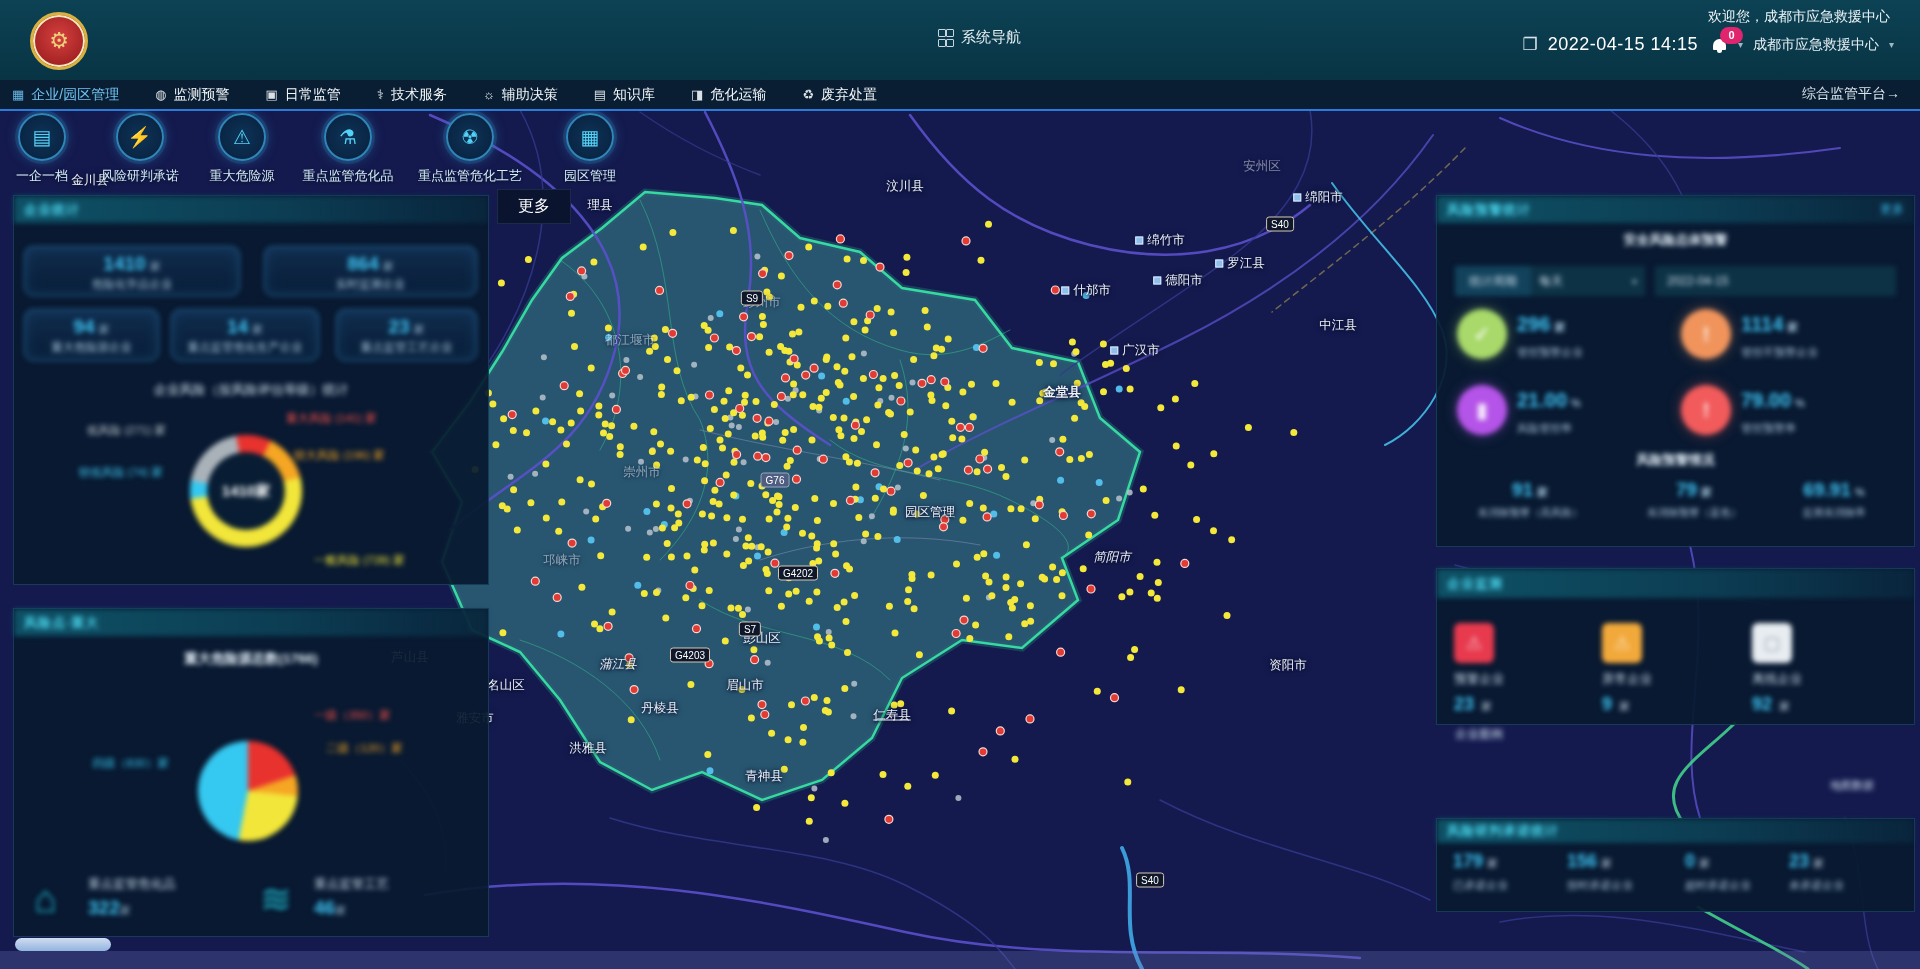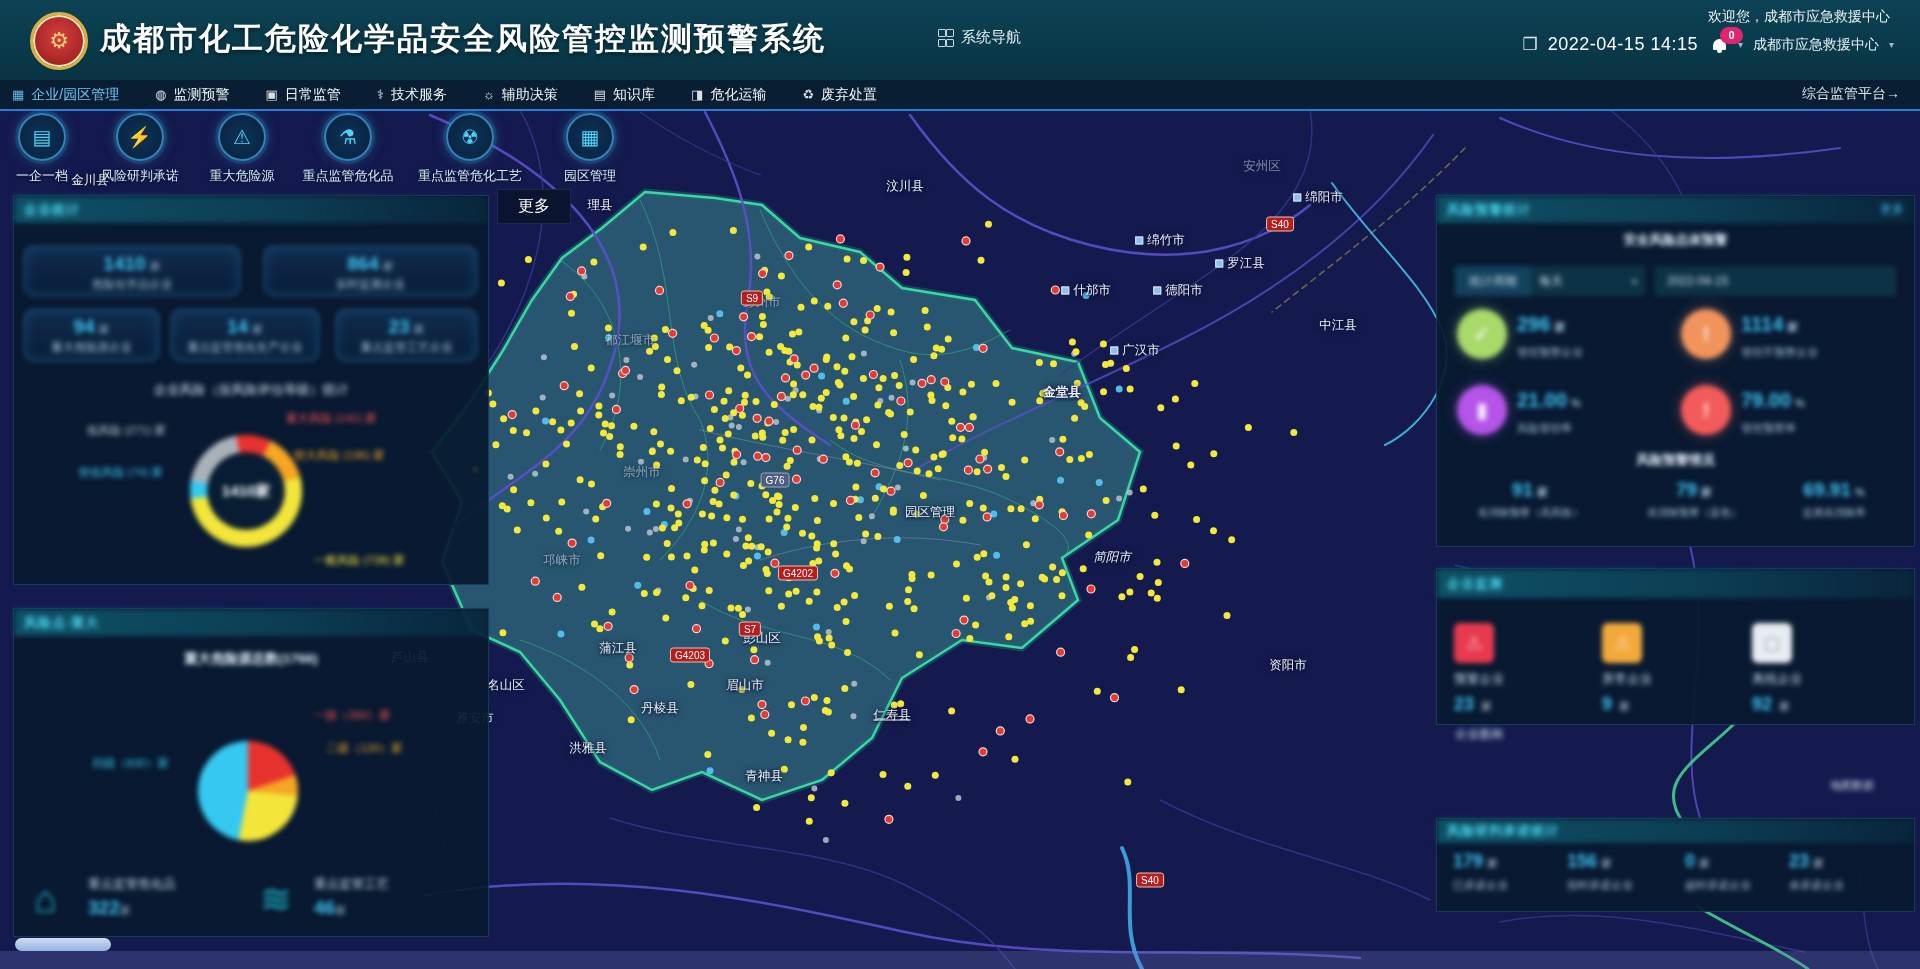--- a/index.html
+++ b/index.html
@@ -27,21 +27,21 @@
 .nav-item{display:flex;gap:7px;align-items:center;color:#f2f6f8;font-size:14px;cursor:pointer;white-space:nowrap}
 .nav-item.active{color:#6fc3f2}
 .nav-ico{font-size:13px;opacity:.9}
 .nav-right{position:absolute;right:20px;top:5px;color:#d8e4ec;font-size:14px;cursor:pointer}
 
 .mapwrap{position:absolute;inset:0;z-index:1}
 #mapsvg{position:absolute;left:0;top:0}
 .map-label{position:absolute;transform:translate(-50%,-50%);color:#edf2f7;font-size:12.5px;white-space:nowrap;text-shadow:0 1px 3px #0a1030,0 0 6px #0a1030;z-index:3;display:flex;gap:4px;align-items:center}
 .map-label.faded{opacity:.5}
 .sq{width:6px;height:6px;background:#8fc0ec;border:1px solid #dfeafa;display:inline-block}
-.rbadge{position:absolute;transform:translate(-50%,-50%);background:#b91c1c;color:#fff;font-size:10px;padding:1px 4px;border-radius:3px;border:1px solid #d8c8b8;z-index:3;white-space:nowrap}
+.rbadge{position:absolute;transform:translate(-50%,-50%);background:#0f172a;color:#fff;font-size:10px;padding:1px 4px;border-radius:3px;border:1px solid #d8c8b8;z-index:3;white-space:nowrap}
 .rbadge.gray{background:#4f5d80;border-color:#98a8c0}
 .more-btn{position:absolute;left:497px;top:189px;width:72px;height:33px;background:#0a142e;color:#fff;font-size:16px;display:flex;align-items:center;justify-content:center;z-index:5;cursor:pointer;border:1px solid #1c2a4a}
 
 .subnav{position:absolute;top:113px;left:0;z-index:5;height:60px}
 .subnav-item{position:absolute;width:130px;text-align:center;cursor:pointer;top:0}
 .sn-circle{width:44px;height:44px;margin:0 auto;border-radius:50%;background:radial-gradient(circle,#0d3458 0%,#0a2544 72%);border:2px solid #2f86b8;box-shadow:0 0 0 3px rgba(47,134,184,.22),0 0 12px rgba(47,134,184,.55);display:flex;align-items:center;justify-content:center;color:#54d2f5;font-size:20px}
 .sn-label{margin-top:6px;color:#d6edfb;font-size:13px;text-shadow:0 1px 3px #06101f}
 
 .panel{position:absolute;background:rgba(8,26,47,.93);border:1px solid rgba(42,110,150,.4);z-index:6}
 .phead{height:27px;background:linear-gradient(90deg,#0e5166 0%,#0c3c52 60%,rgba(12,60,82,.35) 100%);display:flex;align-items:center;justify-content:space-between;padding:0 10px}
@@ -761,55 +761,54 @@
       </svg>
     <div id="maplabels">
         <div class="map-label" style="left: 90px; top: 180px;">金川县</div>
         <div class="map-label" style="left: 905px; top: 186px;">汶川县</div>
         <div class="map-label" style="left: 600px; top: 205px;">理县</div>
         <div class="map-label" style="left: 1318px; top: 197px;"><span class="sq"></span>绵阳市</div>
         <div class="map-label faded" style="left: 1262px; top: 166px;">安州区</div>
         <div class="map-label" style="left: 1160px; top: 240px;"><span class="sq"></span>绵竹市</div>
         <div class="map-label" style="left: 1240px; top: 263px;"><span class="sq"></span>罗江县</div>
         <div class="map-label" style="left: 1086px; top: 290px;"><span class="sq"></span>什邡市</div>
-        <div class="map-label" style="left: 1178px; top: 290px;"><span class="sq"></span>德阳市</div>
+        <div class="map-label" style="left: 1178px; top: 280px;"><span class="sq"></span>德阳市</div>
         <div class="map-label" style="left: 1338px; top: 325px;">中江县</div>
         <div class="map-label" style="left: 1135px; top: 350px;"><span class="sq"></span>广汉市</div>
         <div class="map-label" style="left: 1062px; top: 392px; font-weight: bold;">金堂县</div>
         <div class="map-label" style="left: 930px; top: 512px;">园区管理</div>
         <div class="map-label" style="left: 1112px; top: 557px; font-style: italic;">简阳市</div>
         <div class="map-label" style="left: 1288px; top: 665px;">资阳市</div>
         <div class="map-label" style="left: 762px; top: 638px;">彭山区</div>
         <div class="map-label" style="left: 745px; top: 685px;">眉山市</div>
         <div class="map-label" style="left: 892px; top: 715px; text-decoration: underline;">仁寿县</div>
         <div class="map-label" style="left: 660px; top: 708px;">丹棱县</div>
         <div class="map-label" style="left: 588px; top: 748px;">洪雅县</div>
         <div class="map-label" style="left: 764px; top: 776px;">青神县</div>
         <div class="map-label" style="left: 475px; top: 718px;">雅安市</div>
         <div class="map-label" style="left: 506px; top: 685px;">名山区</div>
         <div class="map-label" style="left: 410px; top: 657px;">芦山县</div>
-        <div class="map-label" style="left: 618px; top: 648px;">蒲江县</div>
+        <div class="map-label" style="left: 618px; top: 664px; font-style: italic;">蒲江县</div>
         <div class="map-label faded" style="left: 762px; top: 302px;">彭州市</div>
         <div class="map-label faded" style="left: 630px; top: 340px;">都江堰市</div>
         <div class="map-label faded" style="left: 642px; top: 472px;">崇州市</div>
         <div class="map-label faded" style="left: 562px; top: 560px;">邛崃市</div>
         <div class="rbadge" style="left: 752px; top: 298px;">S9</div>
         <div class="rbadge" style="left: 1280px; top: 224px;">S40</div>
         <div class="rbadge" style="left: 1150px; top: 880px;">S40</div>
         <div class="rbadge" style="left: 750px; top: 629px;">S7</div>
         <div class="rbadge" style="left: 798px; top: 573px;">G4202</div>
         <div class="rbadge" style="left: 690px; top: 655px;">G4203</div>
         <div class="rbadge gray" style="left: 775px; top: 480px;">G76</div>
       </div>
   </div>
   <div class="more-btn">更多</div>
 
   <div class="hdr">
     <div class="logo">⚙</div>
-    <div class="hdr-title">成都市化工危险化学品安全风险管控监测预警系统</div>
     <div class="sysnav">
       <span class="grid-ico">
           <i></i>
           <i></i>
           <i></i>
           <i></i>
         </span>
       <span>系统导航</span>
     </div>
     <div class="welcome">欢迎您，成都市应急救援中心</div>

